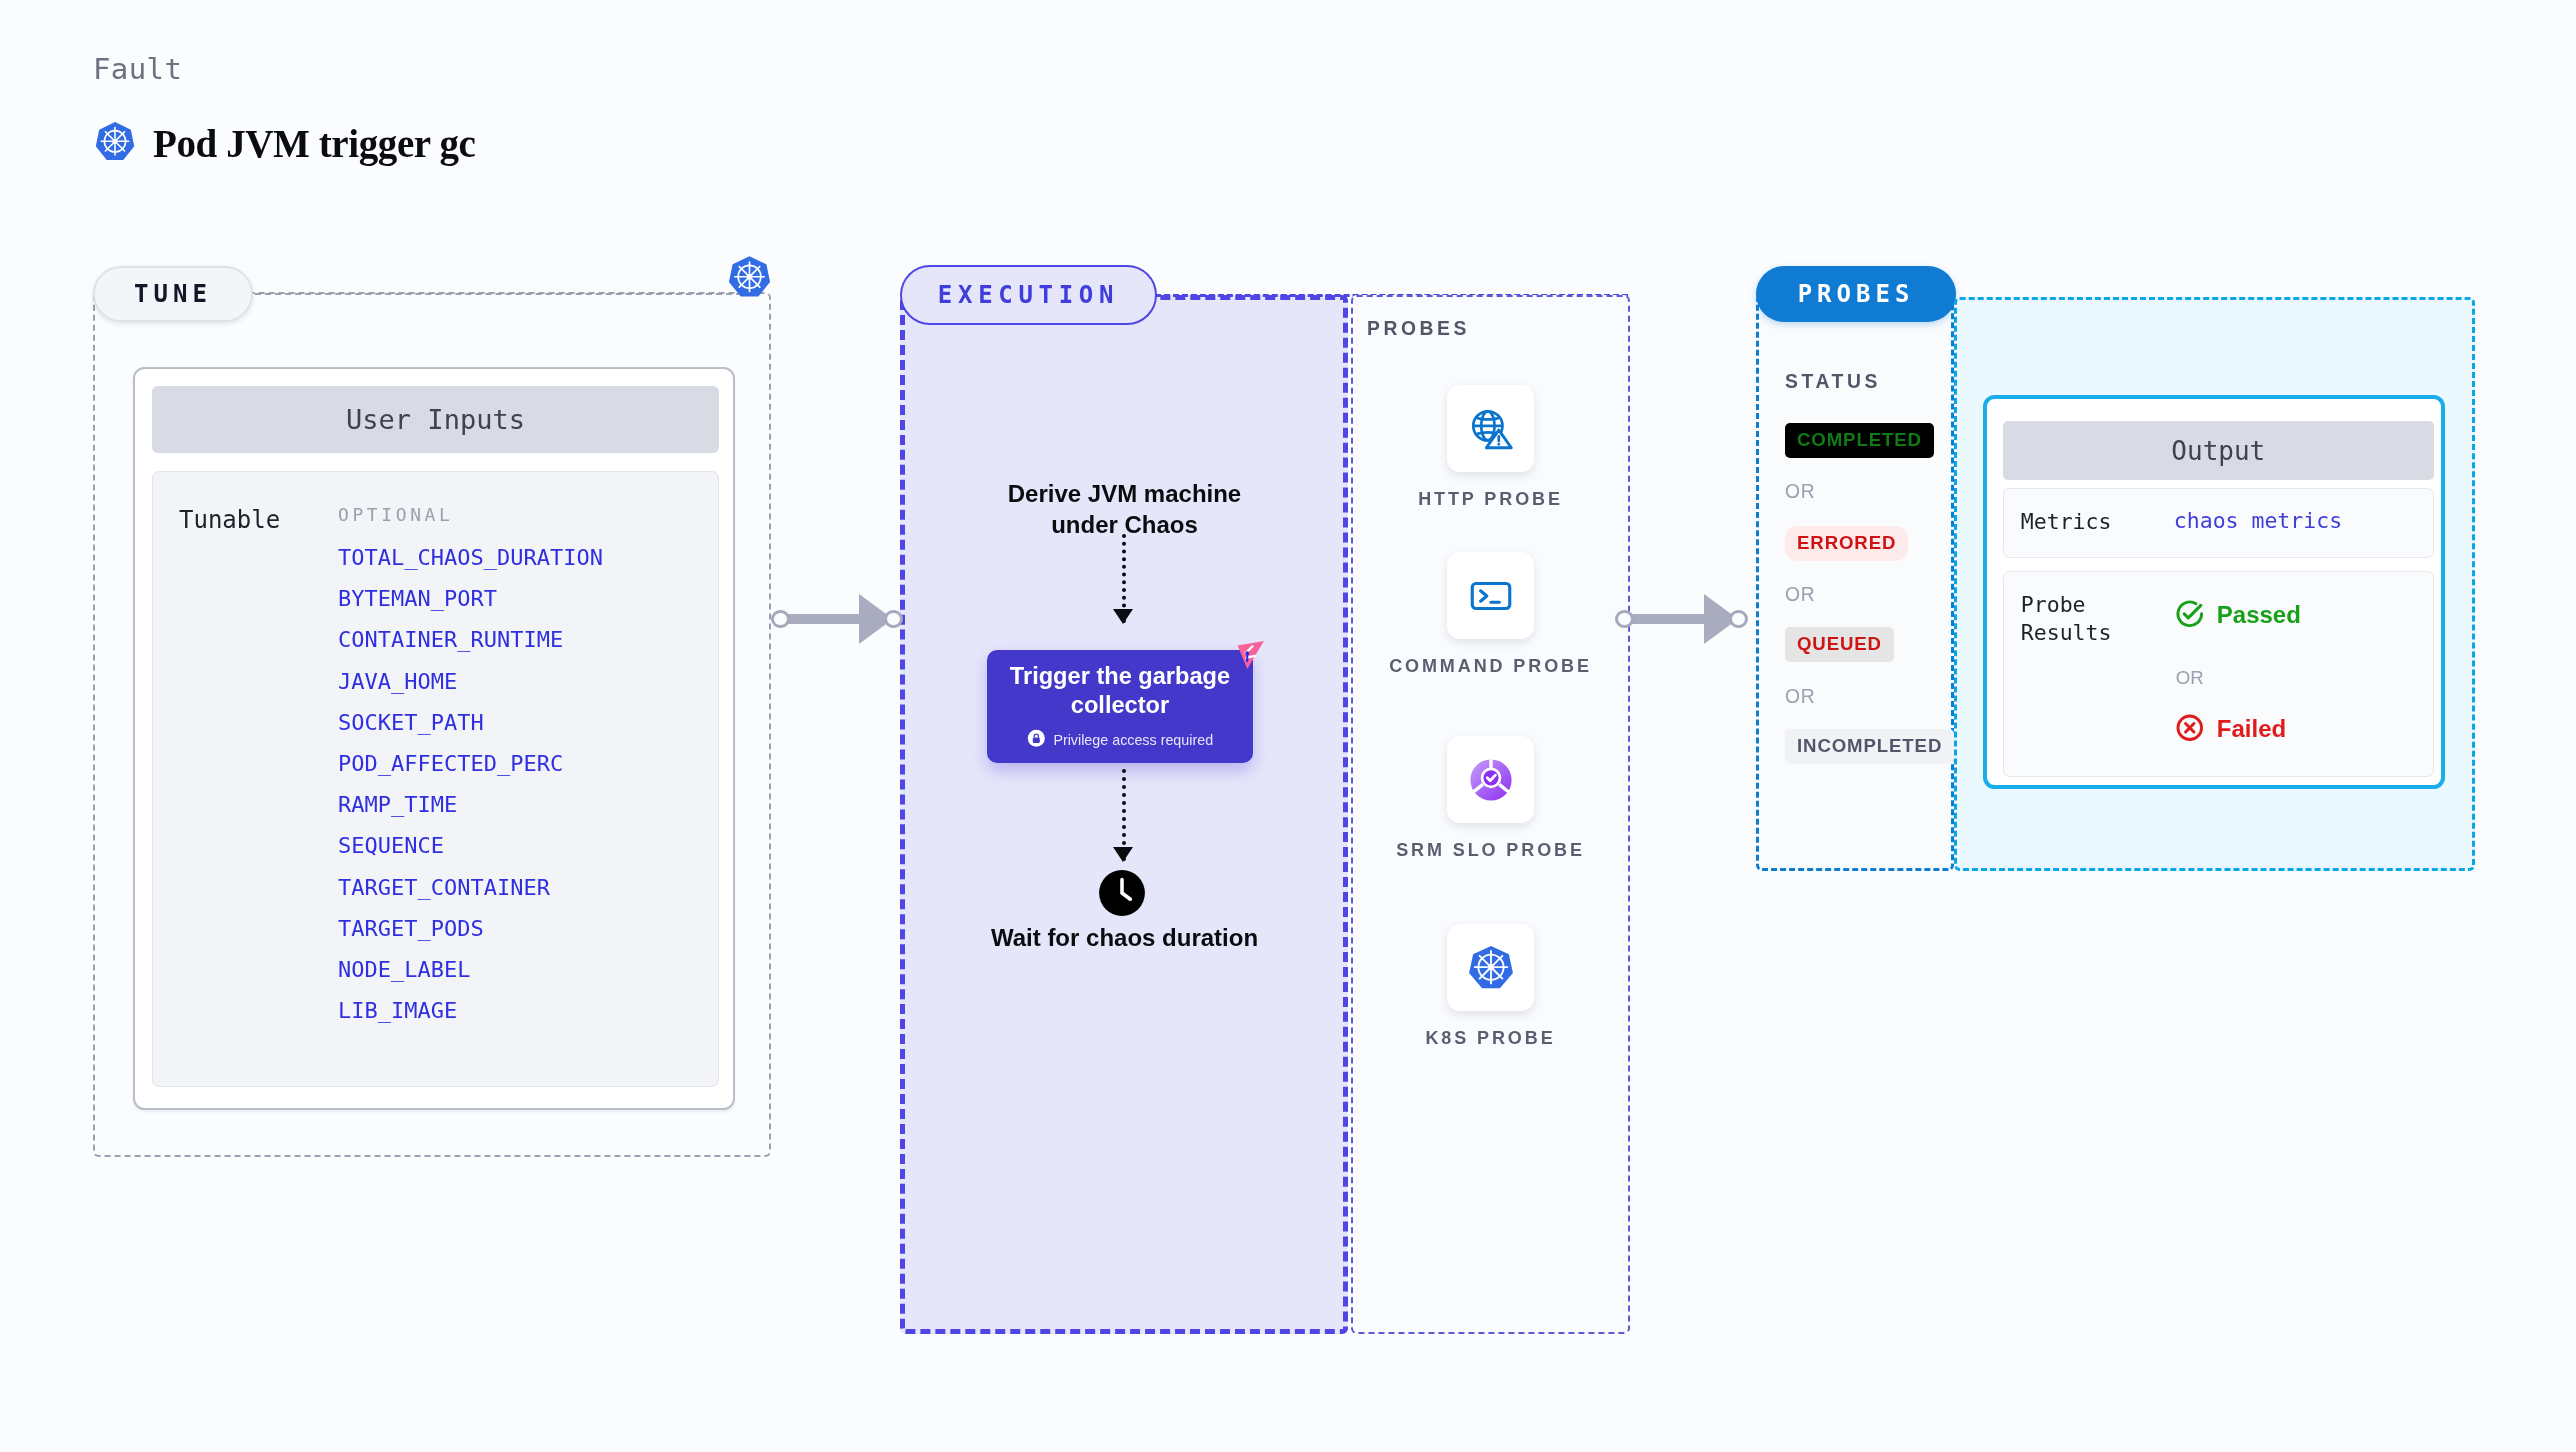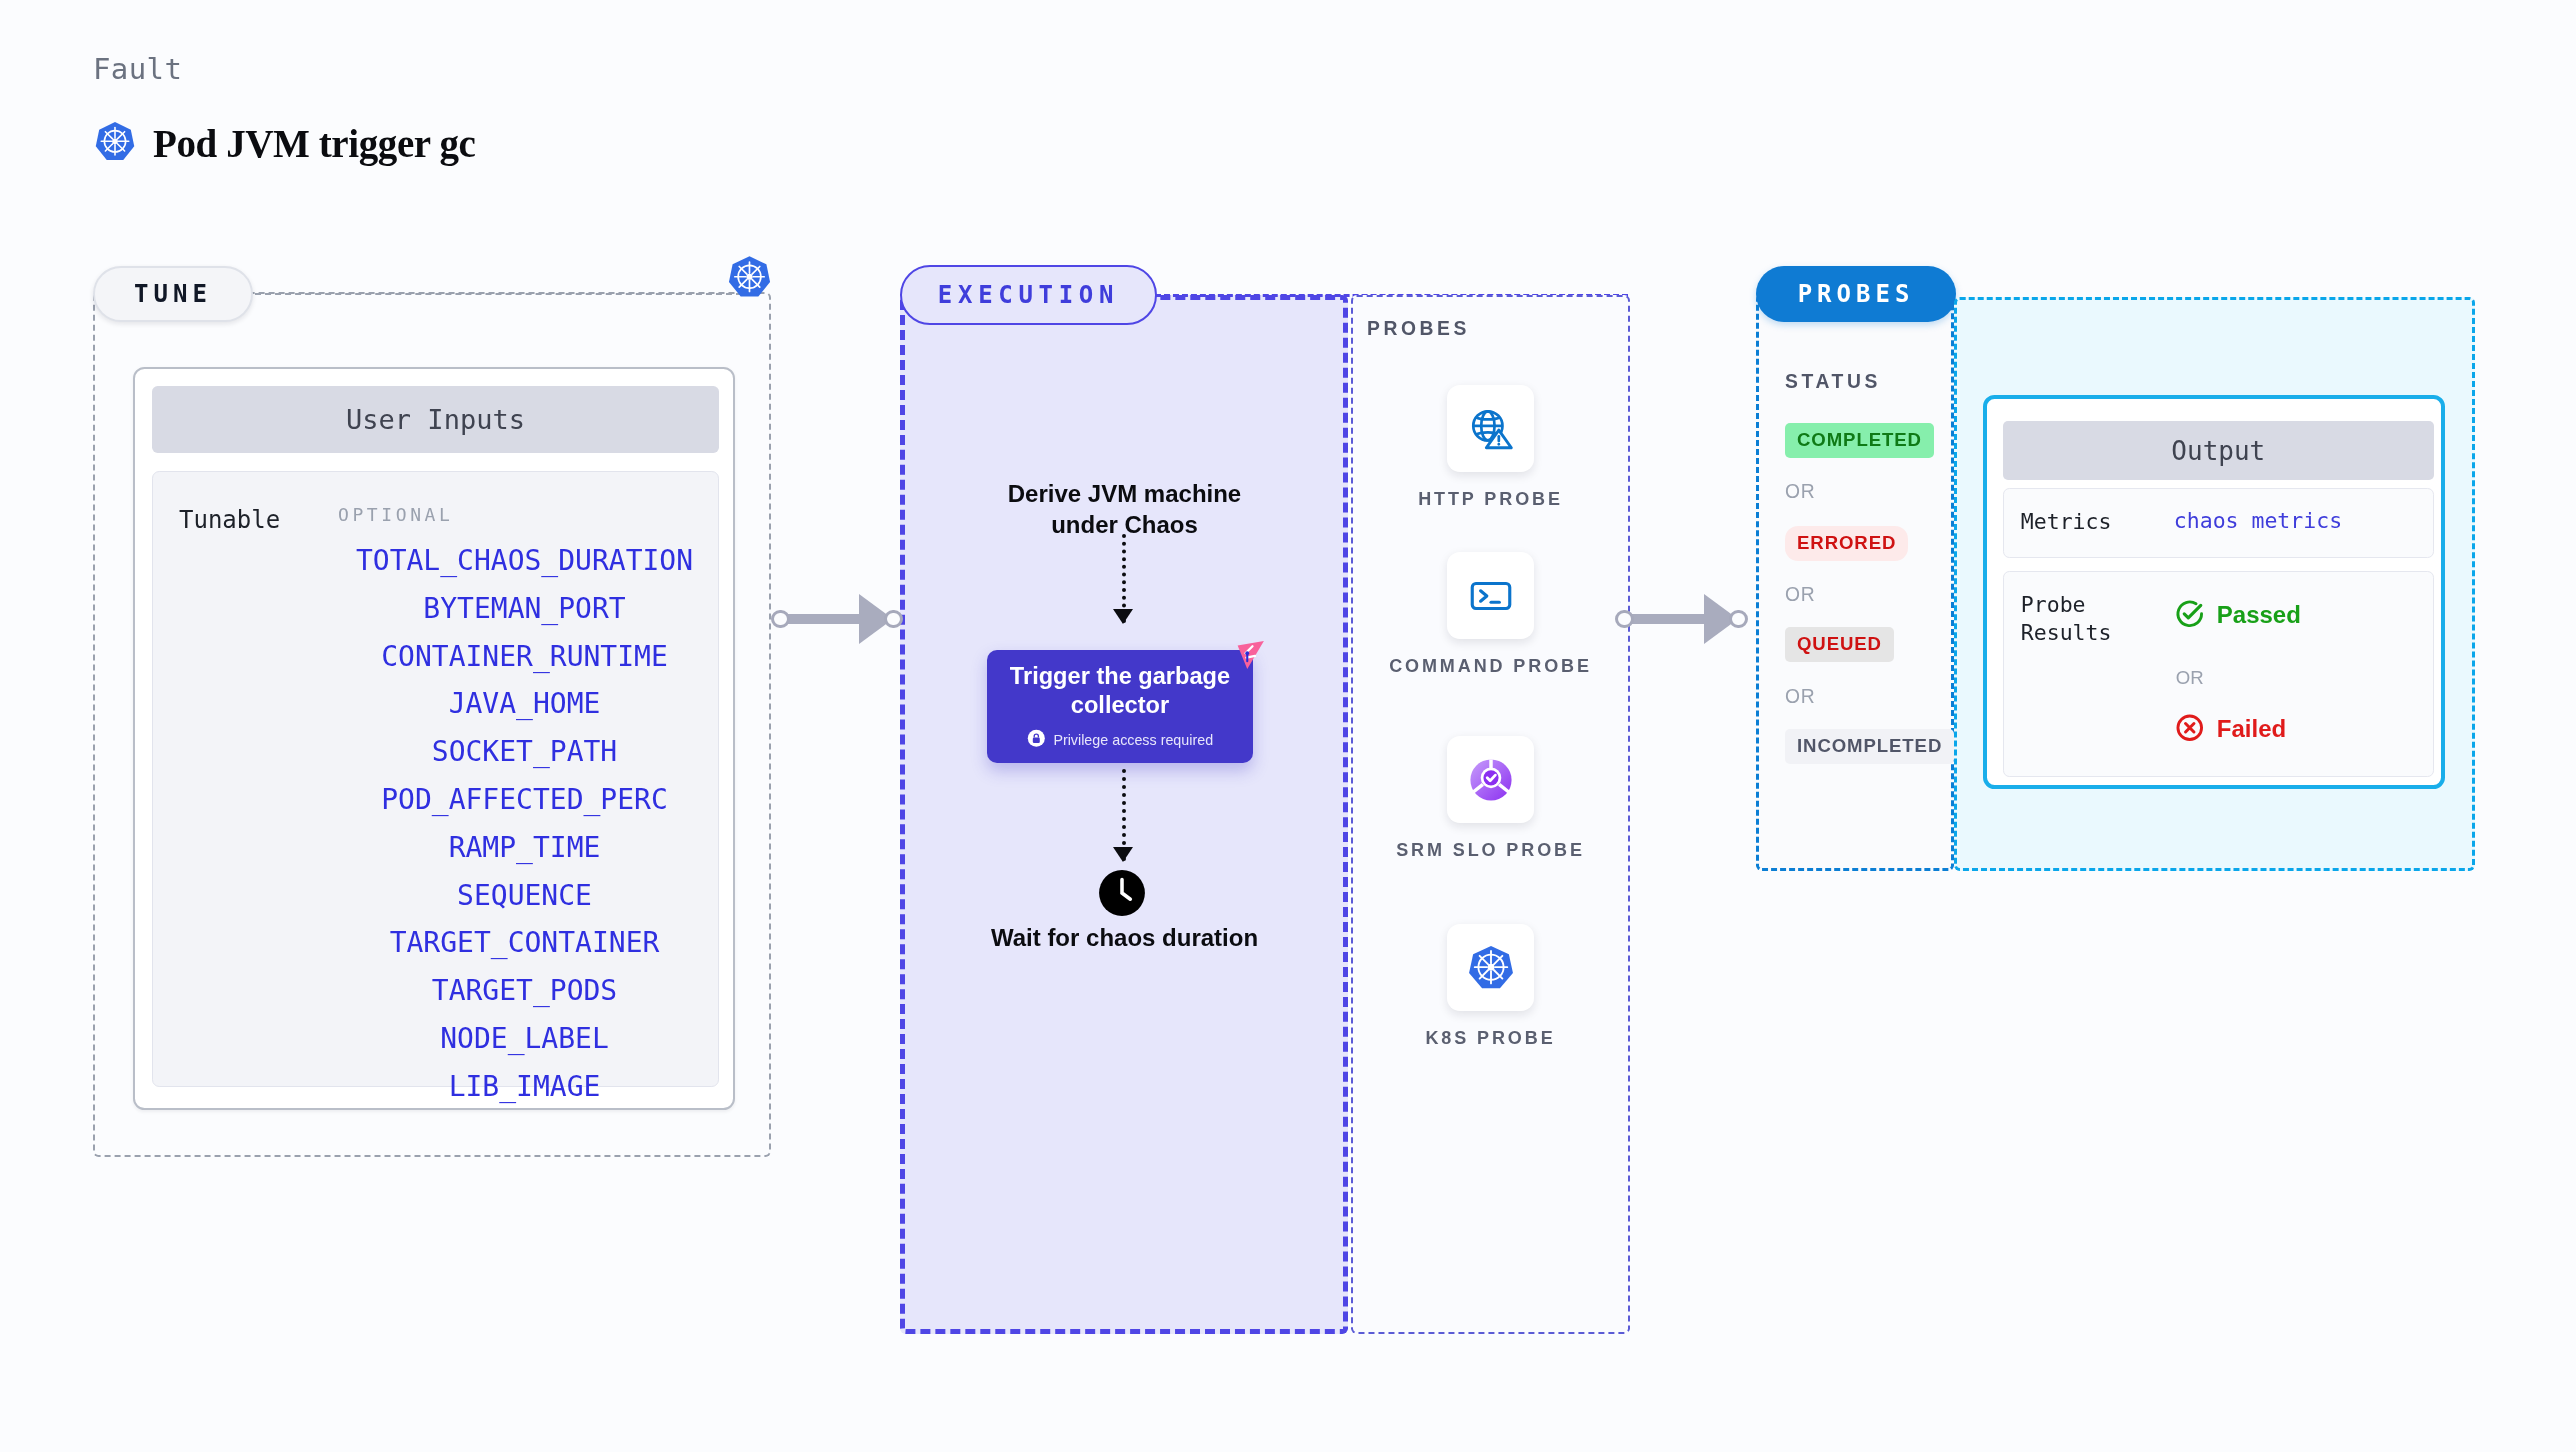--- a/index.html
+++ b/index.html
@@ -63,22 +63,22 @@
   .tunable-label {
     position: absolute; left: 26px; top: 34px;
     font-family: "DejaVu Sans Mono", monospace; font-size: 24px; color: #1d2129;
   }
   .opt-col { position: absolute; left: 185px; top: 31.5px; width: 373px; }
   .opt-head {
     font-family: "DejaVu Sans Mono", monospace; font-size: 18px;
     color: #9aa1ae; letter-spacing: 3.6px; margin-bottom: 21.5px;
   }
   .opt-item {
-    font-family: "DejaVu Sans Mono", monospace; font-size: 28px;
-    color: #2f2fe0; margin-bottom: 17px; line-height: 1.1; white-space: nowrap; text-align: center;
+    font-family: "DejaVu Sans Mono", monospace; font-size: 22px;
+    color: #2f2fe0; margin-bottom: 17px; line-height: 1.1; white-space: nowrap;
   }
   .opt-item.gap { margin-top: 14.3px; }
 
   
   #exec-box {
     left: 900px; top: 295px; width: 448px; height: 1039px;
     border: 5px dashed #4f46e5; border-radius: 5.7px; background: #e6e6fb;
   }
   #exec-pill {
     left: 900px; top: 265px; width: 257px; height: 60px;
@@ -440,21 +440,21 @@
     <div class="dot"></div>
     <div class="bar"></div>
     <div class="tri"></div>
     <div class="dot" style="margin-left:-8.6px"></div>
   </div>
 
   <div class="panel" id="result-box"></div>
   <div class="pill" id="result-pill">PROBES</div>
   <div id="status-label">STATUS</div>
 
-  <div class="status-chip" id="chip-completed" style="background: #86efac; color: rgb(15, 122, 22);">COMPLETED</div>
+  <div class="status-chip" id="chip-completed" style="background: #000000; color: rgb(15, 122, 22);">COMPLETED</div>
   <div class="status-or" id="or-1">OR</div>
   <div class="status-chip" id="chip-errored" style="background: rgb(253, 234, 234); color: rgb(207, 18, 18);">ERRORED</div>
   <div class="status-or" id="or-2">OR</div>
   <div class="status-chip" id="chip-queued" style="background: #e5e5e5; color: rgb(207, 18, 18);">QUEUED</div>
   <div class="status-or" id="or-3">OR</div>
   <div class="status-chip" id="chip-incompleted" style="background: rgb(241, 242, 246); color: rgb(81, 86, 104);">INCOMPLETED</div>
 
   <div class="panel" id="output-box"></div>
   <div id="output-card" style="border-color: rgb(25, 174, 234);">
     <div id="output-head">Output</div>

